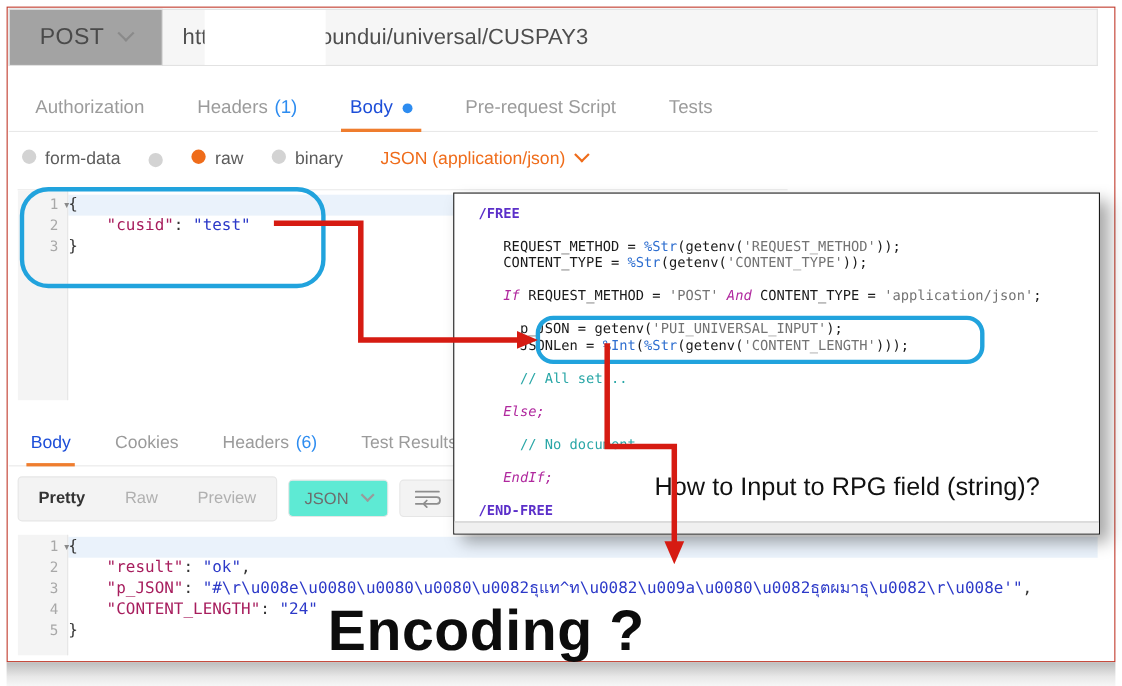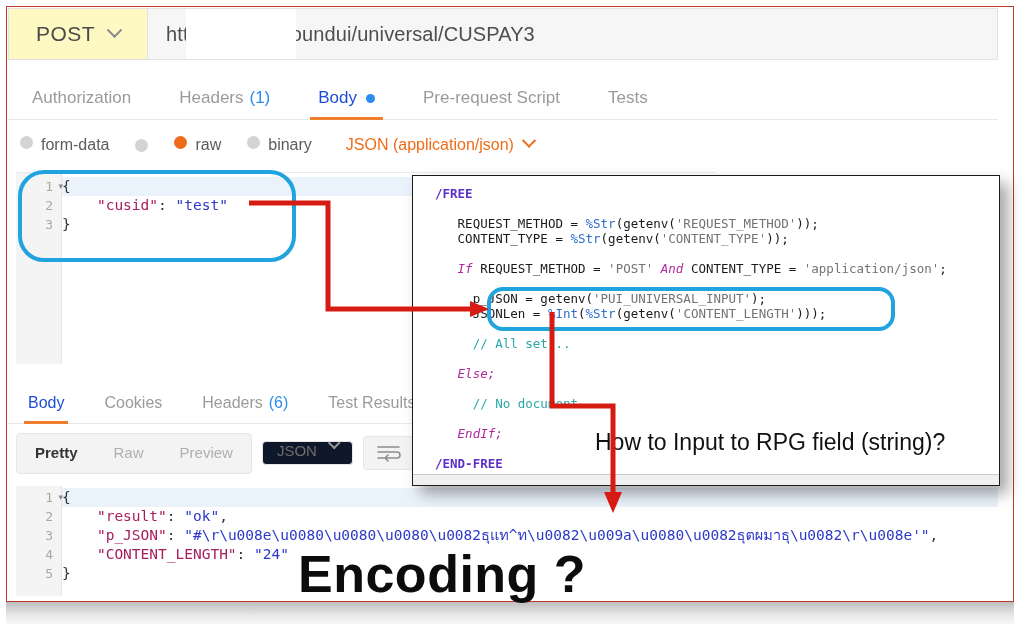--- a/index.html
+++ b/index.html
@@ -29,21 +29,21 @@
   
   .req-row {
     position: absolute;
     left: 8px; top: 8px;
     width: 990px; height: 52px;
     display: flex;
     align-items: stretch;
   }
   .method-box {
     width: 140px;
-    background: #fef9c3;
+    background: #a3a3a3;
     border: 1px solid #e2e2e2;
     display: flex;
     align-items: center;
     justify-content: center;
     gap: 14px;
   }
   .method-label {
     font-size: 21px;
     color: #4a4a4a;
     letter-spacing: .4px;
@@ -239,25 +239,25 @@
   }
   .seg {
     padding: 0 18px;
     font-size: 15px;
     color: #b0b0b0;
     line-height: 34px;
     white-space: nowrap;
   }
   .seg.active { color: #333333; font-weight: bold; }
   .sel-box {
-    display: flex; align-items: flex-start; gap: 12px;
-    background: #0f172a;
+    display: flex; align-items: center; gap: 12px;
+    background: #5eead4;
     border: 1px solid #e6e6e6;
     border-radius: 4px;
-    height: 24px;
+    height: 34px;
     padding: 0 14px;
     font-size: 15px;
     color: #6d6d6d;
   }
   .chev-g {
     display:inline-block;
     width: 9px; height: 9px;
     border-right: 2px solid #9a9a9a;
     border-bottom: 2px solid #9a9a9a;
     transform: rotate(45deg) translate(-2px,-3px);

